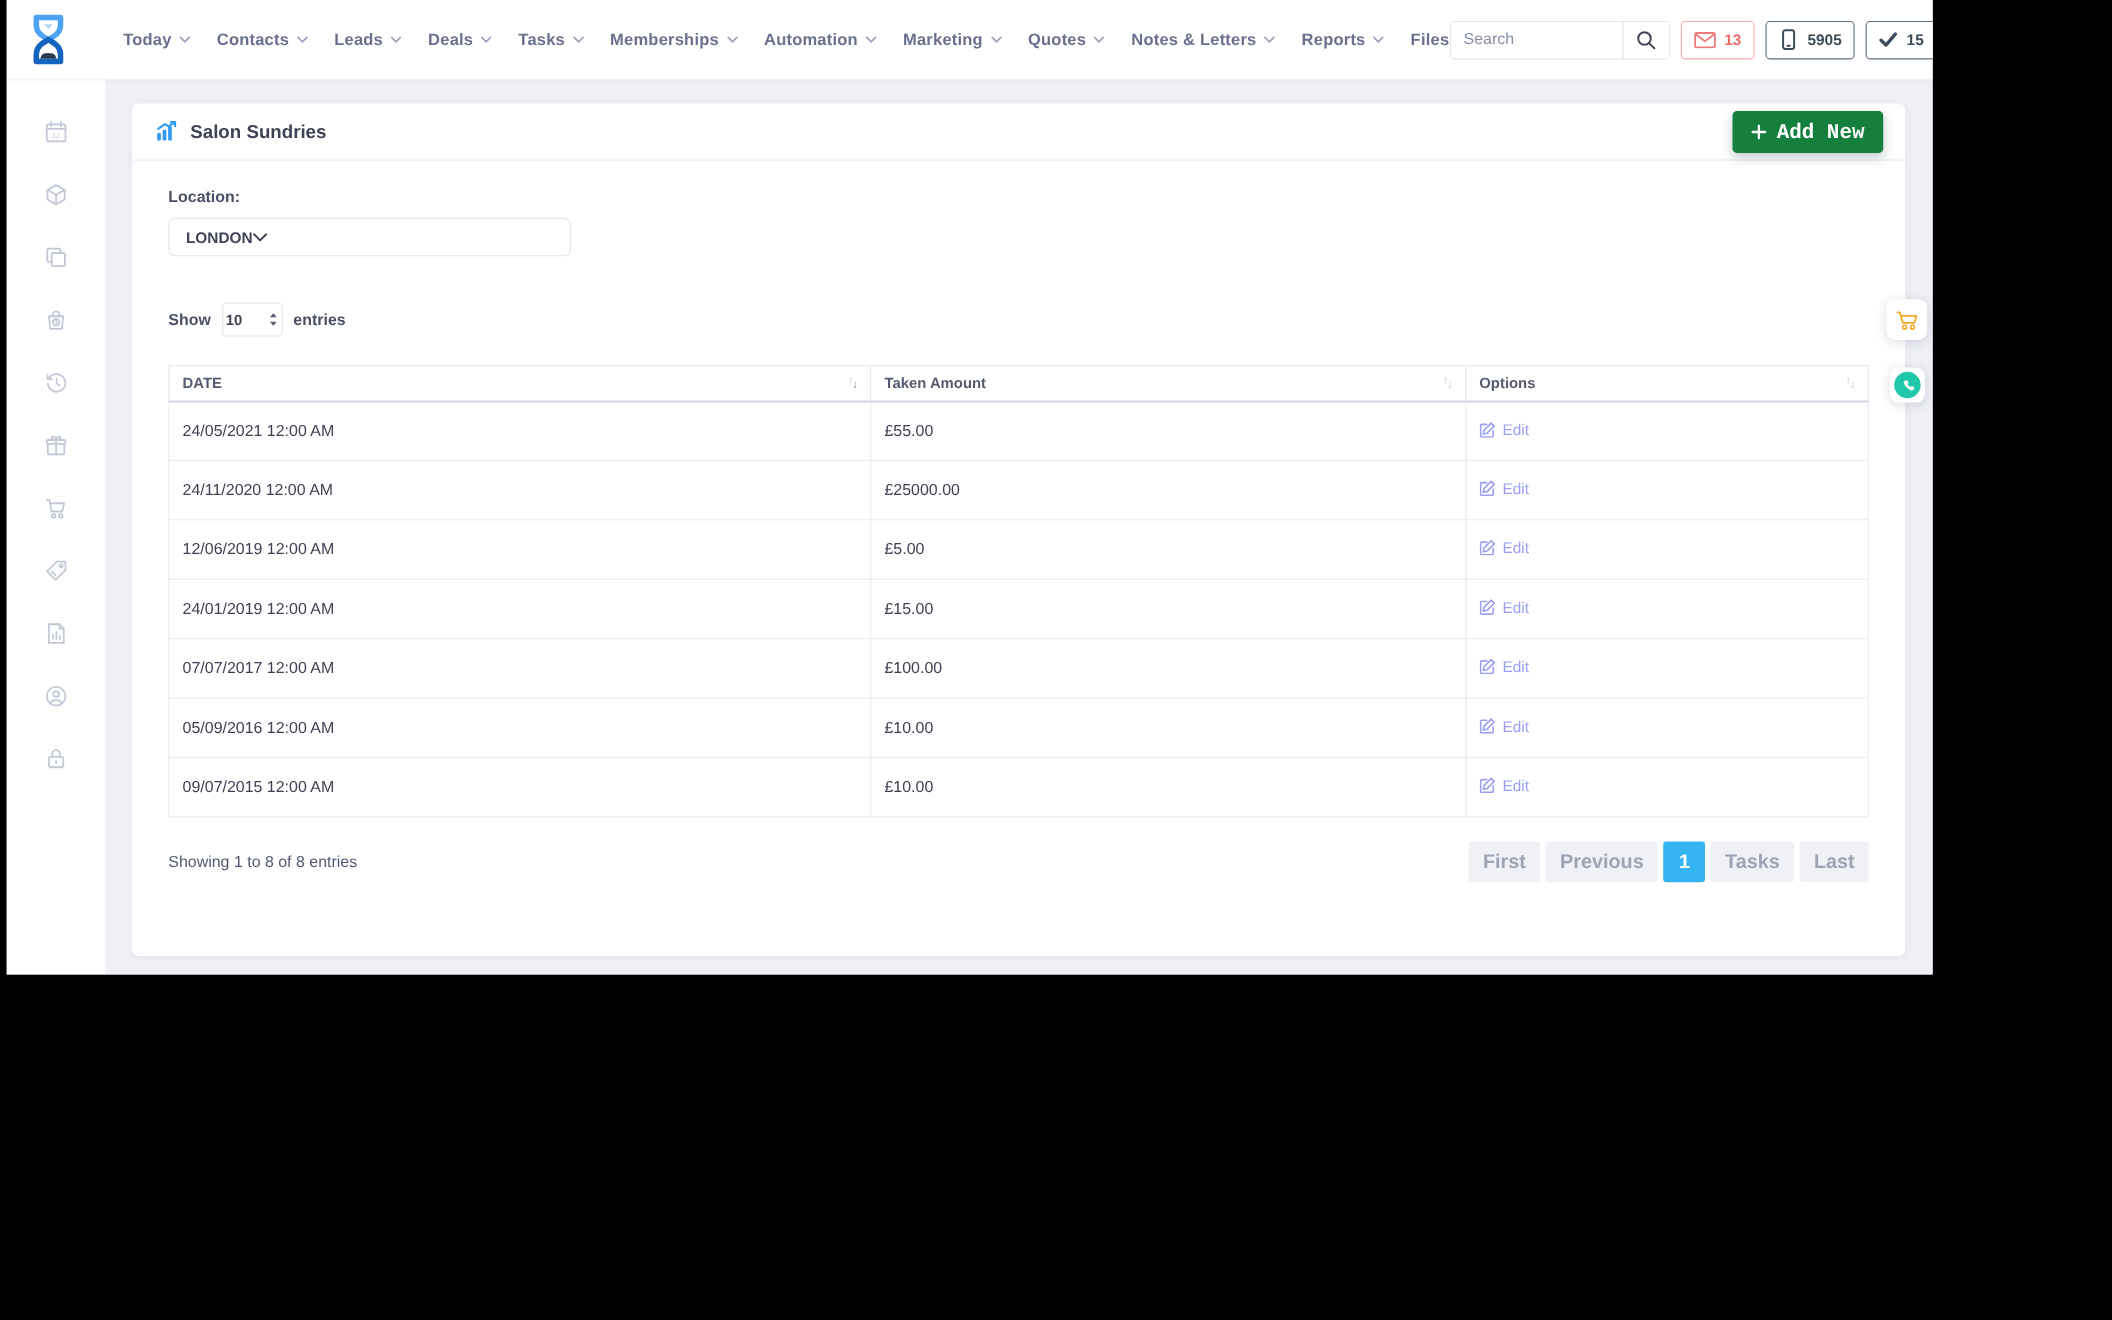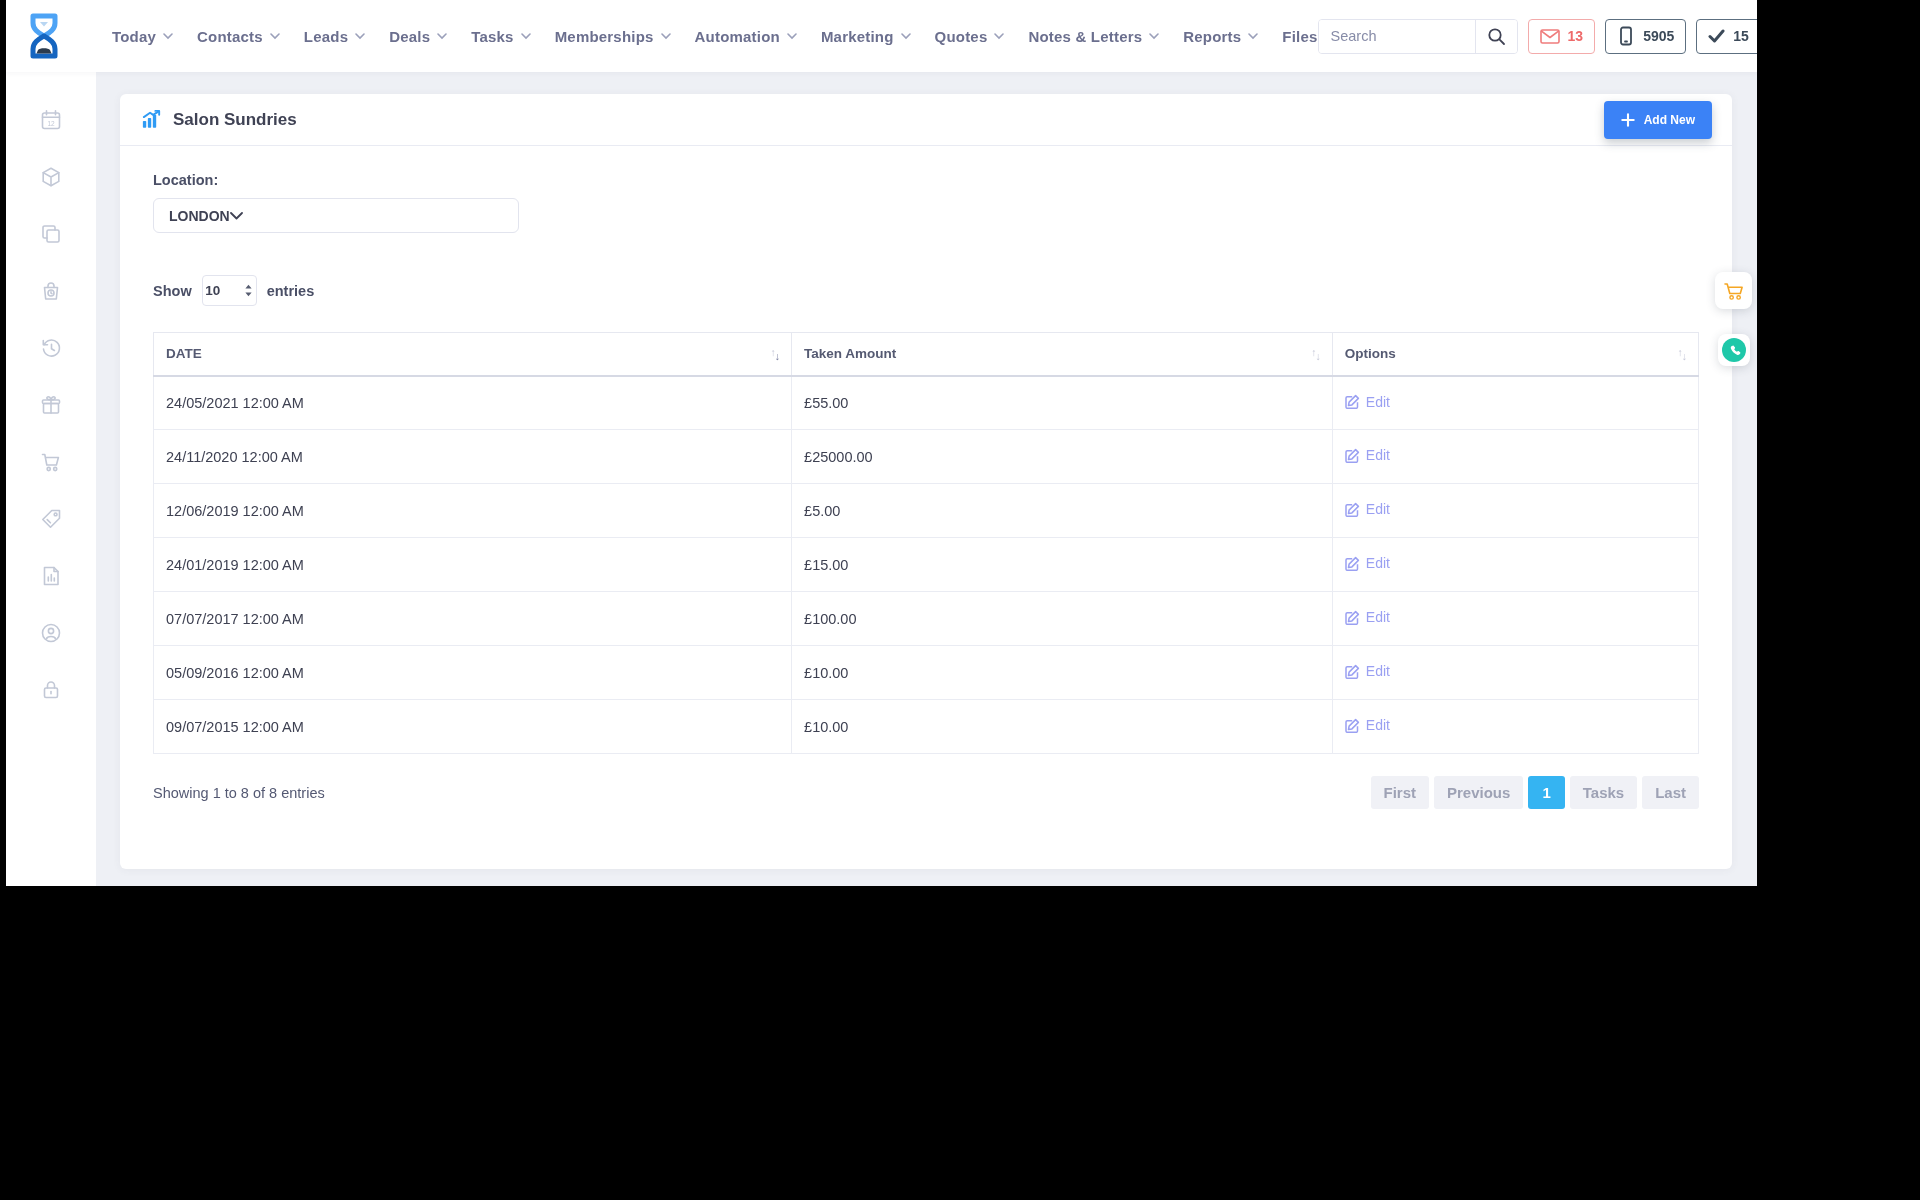--- a/index.html
+++ b/index.html
@@ -33,54 +33,54 @@
   .side-btn { width:24px; height:24px; cursor:pointer; display:flex; align-items:center; justify-content:center; }
   .sicon { stroke:#c2c8d6; fill:none; stroke-width:1.6; stroke-linecap:round; stroke-linejoin:round; }
 
   
   .main-area { position:absolute; left:90px; top:72px; right:0; bottom:0; background:#eef0f5; }
   .card { margin:22px 25px 0 24px; height:775px; background:#fff; border-radius:6px;
           box-shadow:0 1px 8px rgba(60,70,90,.06); }
   .card-header { height:52px; display:flex; align-items:center; padding:0 20px;
                  border-bottom:1px solid #e9ebf3; }
   .page-title { display:flex; align-items:center; gap:10px; font-size:17px; font-weight:700; color:#3f4254; }
-  .add-new { margin-left:auto; background:#3b82f6; color:#fff; height:38px; padding:0 17px;
-             border-radius:4px; display:flex; align-items:center; gap:9px; font-size:12px;
-             font-weight:700; border:none; cursor:pointer; font-family:Liberation Sans, sans-serif;
+  .add-new { margin-left:auto; background:#15803d; color:#fff; height:38px; padding:0 17px;
+             border-radius:4px; display:flex; align-items:center; gap:9px; font-size:19px;
+             font-weight:700; border:none; cursor:pointer; font-family:Liberation Mono, monospace;
              box-shadow:0 4px 10px rgba(62,74,89,.28); }
   .card-body { padding:26px 33px 0; }
   .field-label { font-size:14.5px; font-weight:600; color:#4a4f66; margin-bottom:10px; }
   .select-box { width:366px; height:35px; border:1px solid #e2e4ee; border-radius:6px;
                 display:flex; align-items:center; justify-content:flex-start; padding:0 15px;
                 font-size:14px; font-weight:600; color:#3f4254; cursor:pointer; background:#fff; }
   .length-row { margin-top:42px; display:flex; align-items:center; gap:10px; font-size:14.5px;
                 color:#4a4f66; font-weight:600; }
   .length-select { width:55px; height:31px; border:1px solid #e2e4ee; border-radius:4px;
                    display:flex; align-items:center; justify-content:center; gap:24px;
                    font-size:13.5px; font-weight:600; color:#3f4254; cursor:pointer; background:#fff; }
 
   
   .data-table { margin-top:26px; width:100%; border-collapse:collapse; table-layout:fixed; }
-  .data-table th { height:43px; border:1px solid #e6e8f0; border-bottom:2px solid #d6d9e4;
+  .data-table th { height:32px; border:1px solid #e6e8f0; border-bottom:2px solid #d6d9e4;
                    padding:0 12px; font-size:13.5px; font-weight:600; color:#555a72;
                    text-align:right; cursor:pointer; }
   .data-table th .th-inner { display:flex; align-items:center; }
   .data-table td { height:54px; border:1px solid #eaecf3; padding:0 12px; font-size:14.5px; color:#3e4152; }
   .col-date { width:41.3%; } .col-amount { width:35%; } .col-options { width:23.7%; }
   .sort { margin-left:auto; font-size:10.5px; color:#c7cad9; display:inline-flex; letter-spacing:-1px; }
   .sort .up { transform:translateY(-2px); } .sort .down { transform:translateY(2px); }
   .sort .active { color:#7b81a0; }
   .edit-link { display:inline-flex; align-items:center; gap:6px; color:#9aa0f2; font-size:14px;
                text-decoration:none; cursor:pointer; }
 
   
   .table-footer { display:flex; align-items:center; justify-content:space-between; margin-top:22px; }
   .summary { font-size:14.5px; color:#545973; }
   .pagination { display:flex; gap:5px; }
-  .page-btn { background:#f0f1f6; color:#9ea2b5; font-size:15px; font-weight:600;
+  .page-btn { background:#f0f1f6; color:#9ea2b5; font-size:18px; font-weight:600;
               padding:8px 13px; border-radius:3px; border:none; cursor:pointer; font-family:inherit; }
   .page-btn.current { background:#35b4f2; color:#fff; padding:8px 14px; }
 
   
   .float-btn { position:absolute; background:#fff; border-radius:8px; z-index:30;
                box-shadow:0 2px 10px rgba(50,60,80,.18); display:flex; align-items:center;
                justify-content:center; cursor:pointer; }
   .float-cart { right:5px; top:272px; width:37px; height:37px; }
   .float-wa { right:7px; top:334px; width:32px; height:32px; }
   .wa-circle { width:24px; height:24px; border-radius:50%; background:#1fc8a9;

